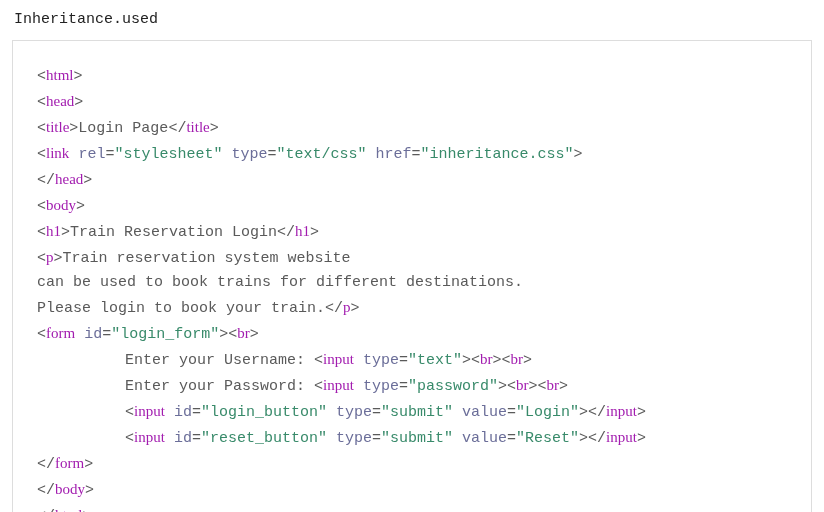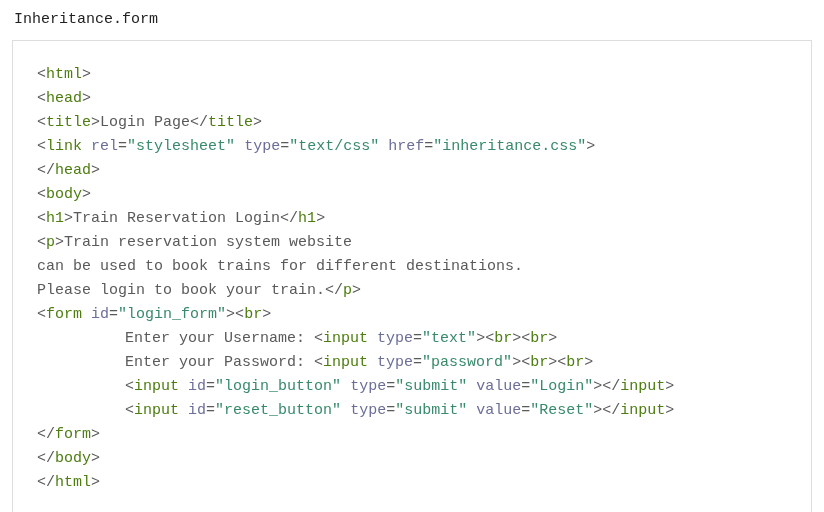--- a/index.html
+++ b/index.html
@@ -20,25 +20,25 @@
     color: #222;
   }
   .codebox {
     border: 1px solid #ddd;
     margin: 2px 12px 10px 12px;
     padding: 22px 18px 22px 24px;
     white-space: pre;
     overflow: hidden;
   }
   .p  { color: #5a5a5a; }      
-  .tn { color: #4d7c0f; }      
+  .tn { color: #a21caf; font-family: Liberation Serif, serif; }      
   .an { color: #6b6e99; text-align: center; }      
   .av { color: #388a6a; }      
   .tx { color: #5a5a5a; }      
   .line { display: block; }
   .ind1 { padding-left: 88px; }
 </style>
 </head>
 <body>
 
-<div class="filename">Inheritance.form</div>
+<div class="filename">Inheritance.used</div>
 
 <div class="codebox"><span class="line"><span class="p">&lt;</span><span class="tn">html</span><span class="p">&gt;</span></span><span class="line"><span class="p">&lt;</span><span class="tn">head</span><span class="p">&gt;</span></span><span class="line"><span class="p">&lt;</span><span class="tn">title</span><span class="p">&gt;</span><span class="tx">Login Page</span><span class="p">&lt;/</span><span class="tn">title</span><span class="p">&gt;</span></span><span class="line"><span class="p">&lt;</span><span class="tn">link</span> <span class="an">rel</span><span class="p">=</span><span class="av">"stylesheet"</span> <span class="an">type</span><span class="p">=</span><span class="av">"text/css"</span> <span class="an">href</span><span class="p">=</span><span class="av">"inheritance.css"</span><span class="p">&gt;</span></span><span class="line"><span class="p">&lt;/</span><span class="tn">head</span><span class="p">&gt;</span></span><span class="line"><span class="p">&lt;</span><span class="tn">body</span><span class="p">&gt;</span></span><span class="line"><span class="p">&lt;</span><span class="tn">h1</span><span class="p">&gt;</span><span class="tx">Train Reservation Login</span><span class="p">&lt;/</span><span class="tn">h1</span><span class="p">&gt;</span></span><span class="line"><span class="p">&lt;</span><span class="tn">p</span><span class="p">&gt;</span><span class="tx">Train reservation system website</span></span><span class="line"><span class="tx">can be used to book trains for different destinations.</span></span><span class="line"><span class="tx">Please login to book your train.</span><span class="p">&lt;/</span><span class="tn">p</span><span class="p">&gt;</span></span><span class="line"><span class="p">&lt;</span><span class="tn">form</span> <span class="an">id</span><span class="p">=</span><span class="av">"login_form"</span><span class="p">&gt;&lt;</span><span class="tn">br</span><span class="p">&gt;</span></span><span class="line ind1"><span class="tx">Enter your Username: </span><span class="p">&lt;</span><span class="tn">input</span> <span class="an">type</span><span class="p">=</span><span class="av">"text"</span><span class="p">&gt;&lt;</span><span class="tn">br</span><span class="p">&gt;&lt;</span><span class="tn">br</span><span class="p">&gt;</span></span><span class="line ind1"><span class="tx">Enter your Password: </span><span class="p">&lt;</span><span class="tn">input</span> <span class="an">type</span><span class="p">=</span><span class="av">"password"</span><span class="p">&gt;&lt;</span><span class="tn">br</span><span class="p">&gt;&lt;</span><span class="tn">br</span><span class="p">&gt;</span></span><span class="line ind1"><span class="p">&lt;</span><span class="tn">input</span> <span class="an">id</span><span class="p">=</span><span class="av">"login_button"</span> <span class="an">type</span><span class="p">=</span><span class="av">"submit"</span> <span class="an">value</span><span class="p">=</span><span class="av">"Login"</span><span class="p">&gt;&lt;/</span><span class="tn">input</span><span class="p">&gt;</span></span><span class="line ind1"><span class="p">&lt;</span><span class="tn">input</span> <span class="an">id</span><span class="p">=</span><span class="av">"reset_button"</span> <span class="an">type</span><span class="p">=</span><span class="av">"submit"</span> <span class="an">value</span><span class="p">=</span><span class="av">"Reset"</span><span class="p">&gt;&lt;/</span><span class="tn">input</span><span class="p">&gt;</span></span><span class="line"><span class="p">&lt;/</span><span class="tn">form</span><span class="p">&gt;</span></span><span class="line"><span class="p">&lt;/</span><span class="tn">body</span><span class="p">&gt;</span></span><span class="line"><span class="p">&lt;/</span><span class="tn">html</span><span class="p">&gt;</span></span></div>
 
 </body></html>

